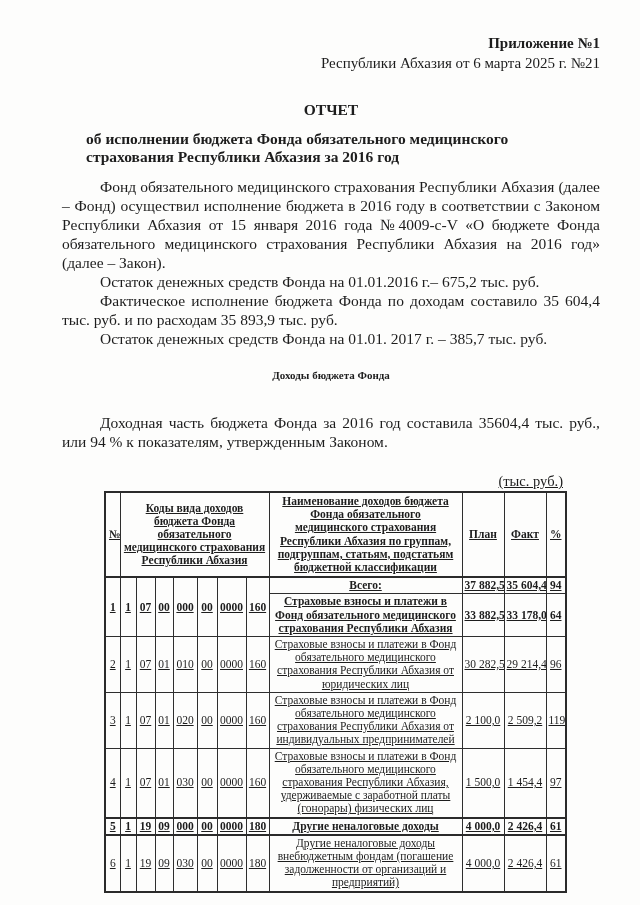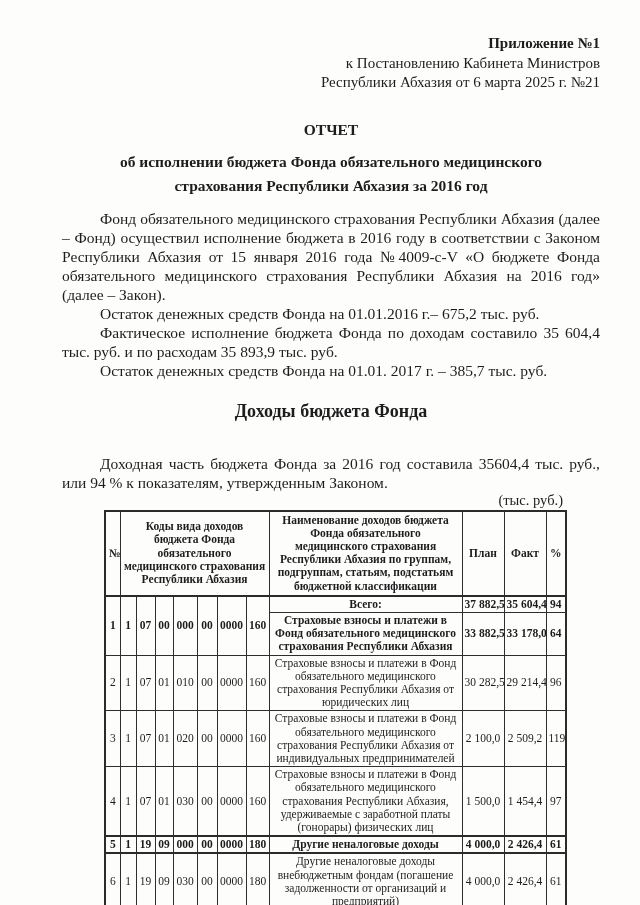--- a/index.html
+++ b/index.html
@@ -21,37 +21,37 @@
   }
   
   .annex{ text-align:right; font-size:15px; line-height:19.5px;}
   .annex .l1{font-weight:bold;}
   
   .report-title{
     text-align:center; font-weight:bold; font-size:15.5px;
     margin-top:28px;
   }
   .report-subtitle{
-    text-align:center; font-weight:bold; font-size:15.5px; line-height:24px;
+    text-align:left; font-weight:bold; font-size:15.5px; line-height:18px;
     width:490px; margin:11px auto 0 auto;
   }
   .para{
     margin:0; font-size:15.5px; line-height:19px;
     text-align:justify; text-indent:38px;
   }
   .para.first{ margin-top:11px; }
   .para.noj{ text-align:left; }
   .section-heading{
-    text-align:center; font-weight:bold; font-size:18px;
+    text-align:center; font-weight:bold; font-size:11px;
     margin-top:21px;
   }
   .section-para{ margin-top:32px; }
   
   .table-zone{
-    margin-left:42px; width:461px; margin-top:0;
+    margin-left:42px; width:461px; margin-top:22px;text-decoration:underline;
   }
   .units-note{
     text-align:right; font-size:14.5px; padding-right:2px; margin-bottom:1px;
   }
   table.budget{
     border-collapse:collapse;
     width:461px;
     table-layout:fixed;
     font-size:11.5px;
     line-height:13.2px;
@@ -75,21 +75,20 @@
   td.nowrap{ white-space:nowrap; }
 </style>
 </head>
 <body>
 
 <div class="page">
   <div class="content">
 
     <div class="annex">
       <div class="l1">Приложение №1</div>
-      <div>к Постановлению Кабинета Министров</div>
       <div>Республики Абхазия от 6 марта 2025 г. №21</div>
     </div>
 
     <div class="report-title">ОТЧЕТ</div>
     <div class="report-subtitle">об исполнении бюджета Фонда обязательного медицинского страхования Республики Абхазия за 2016 год</div>
 
     <p class="para first">Фонд обязательного медицинского страхования Республики Абхазия (далее – Фонд) осуществил исполнение бюджета в 2016 году в соответствии с Законом Республики Абхазия от 15 января 2016 года №4009-с-V «О бюджете Фонда обязательного медицинского страхования Республики Абхазия на 2016 год» (далее – Закон).</p>
     <p class="para noj">Остаток денежных средств Фонда на 01.01.2016 г.– 675,2 тыс. руб.</p>
     <p class="para">Фактическое исполнение бюджета Фонда по доходам составило 35 604,4 тыс. руб. и по расходам 35 893,9 тыс. руб.</p>
     <p class="para noj">Остаток денежных средств Фонда на 01.01. 2017 г. – 385,7 тыс. руб.</p>

